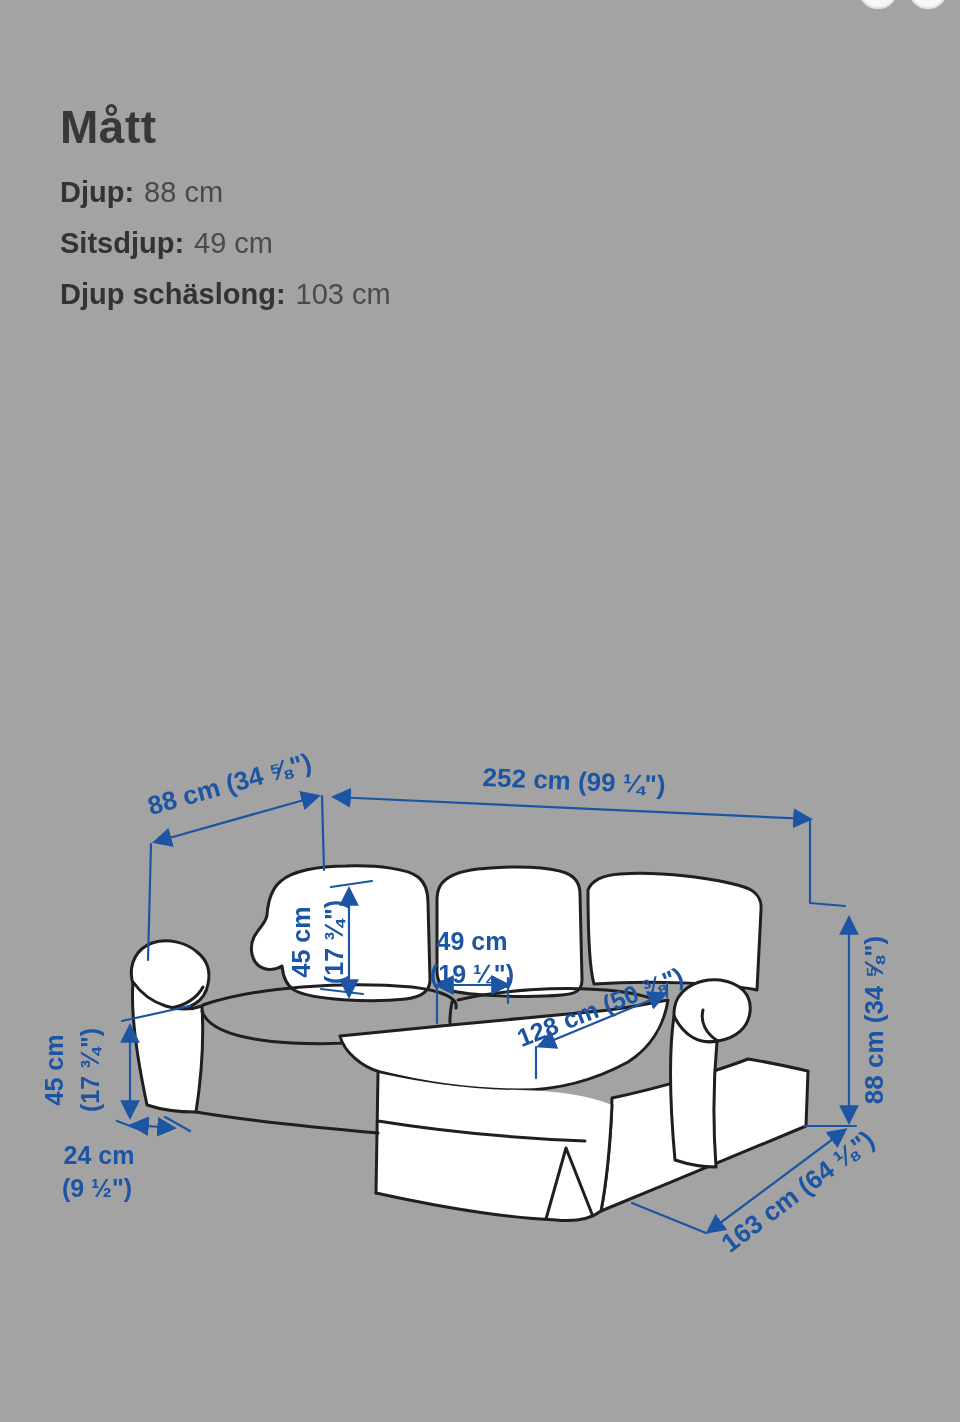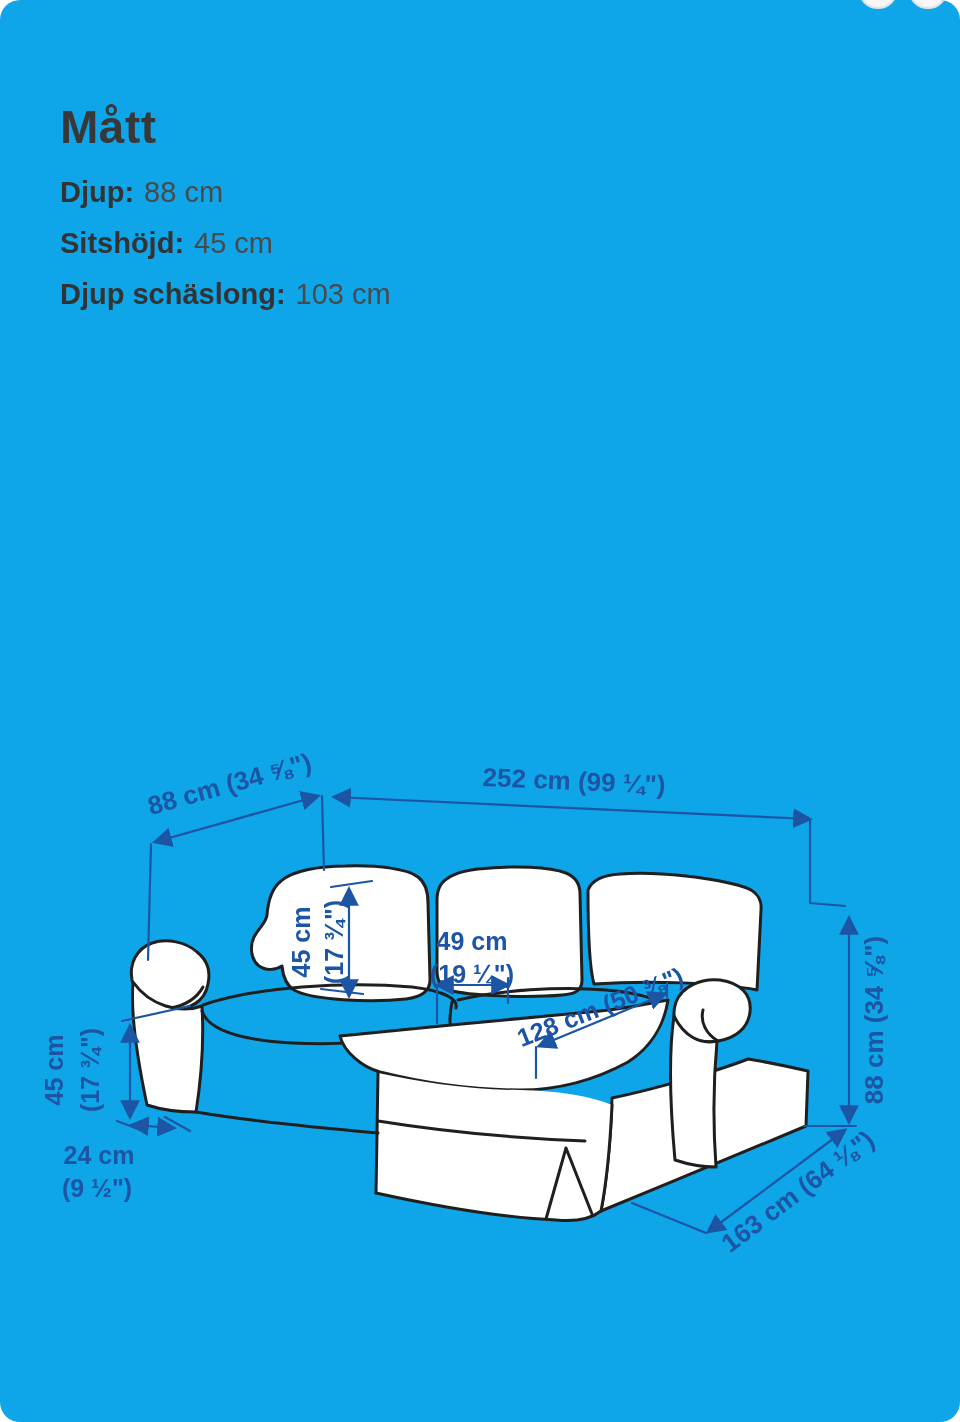--- a/index.html
+++ b/index.html
@@ -1,17 +1,17 @@
 <!DOCTYPE html>
 <html><head>
 <meta charset="utf-8">
 <style>
   html,body{margin:0;padding:0;background:#ffffff;}
-  #page{position:relative;width:960px;height:1422px;background:#0ea5e9;overflow:hidden;
-        font-family:"Liberation Sans",sans-serif;border-radius:20px;}
+  #page{position:relative;width:960px;height:1422px;background:#a3a3a3;overflow:hidden;
+        font-family:"Liberation Sans",sans-serif;}
   .cropped-btn{position:absolute;width:36px;height:36px;border-radius:50%;
         background:#f7f7f7;border:2px solid #e2e2e2;top:-31px;}
   #btn-a{left:858px;}
   #btn-b{left:908px;}
   .page-title{position:absolute;left:60px;top:62px;font-size:46px;font-weight:700;
         color:#383838;letter-spacing:0.5px;}
   .meas-list{position:absolute;left:60px;top:176px;}
   .meas-row{height:51px;font-size:29px;color:#4a4a4a;white-space:nowrap;}
   .meas-row b{font-weight:700;color:#333333;margin-right:10px;}
   .diagram-wrap{position:absolute;left:0;top:740px;width:960px;height:600px;}
@@ -22,21 +22,21 @@
 
 <div id="page">
 
   <div id="btn-a" class="cropped-btn"></div>
   <div id="btn-b" class="cropped-btn"></div>
 
   <h2 class="page-title">Mått</h2>
 
   <div class="meas-list">
     <div class="meas-row"><b>Djup:</b><span>88 cm</span></div>
-    <div class="meas-row"><b>Sitshöjd:</b><span>45 cm</span></div>
+    <div class="meas-row"><b>Sitsdjup:</b><span>49 cm</span></div>
     <div class="meas-row"><b>Djup schäslong:</b><span>103 cm</span></div>
   </div>
 
   <div class="diagram-wrap">
     <svg width="960" height="600" viewBox="0 0 960 600">
       <defs>
         <marker id="ah" viewBox="0 0 10 10" refX="8.5" refY="5" markerWidth="9" markerHeight="9" orient="auto-start-reverse">
           <path d="M0,0 L10,5 L0,10 z" fill="#1c55a3"></path>
         </marker>
       </defs>

